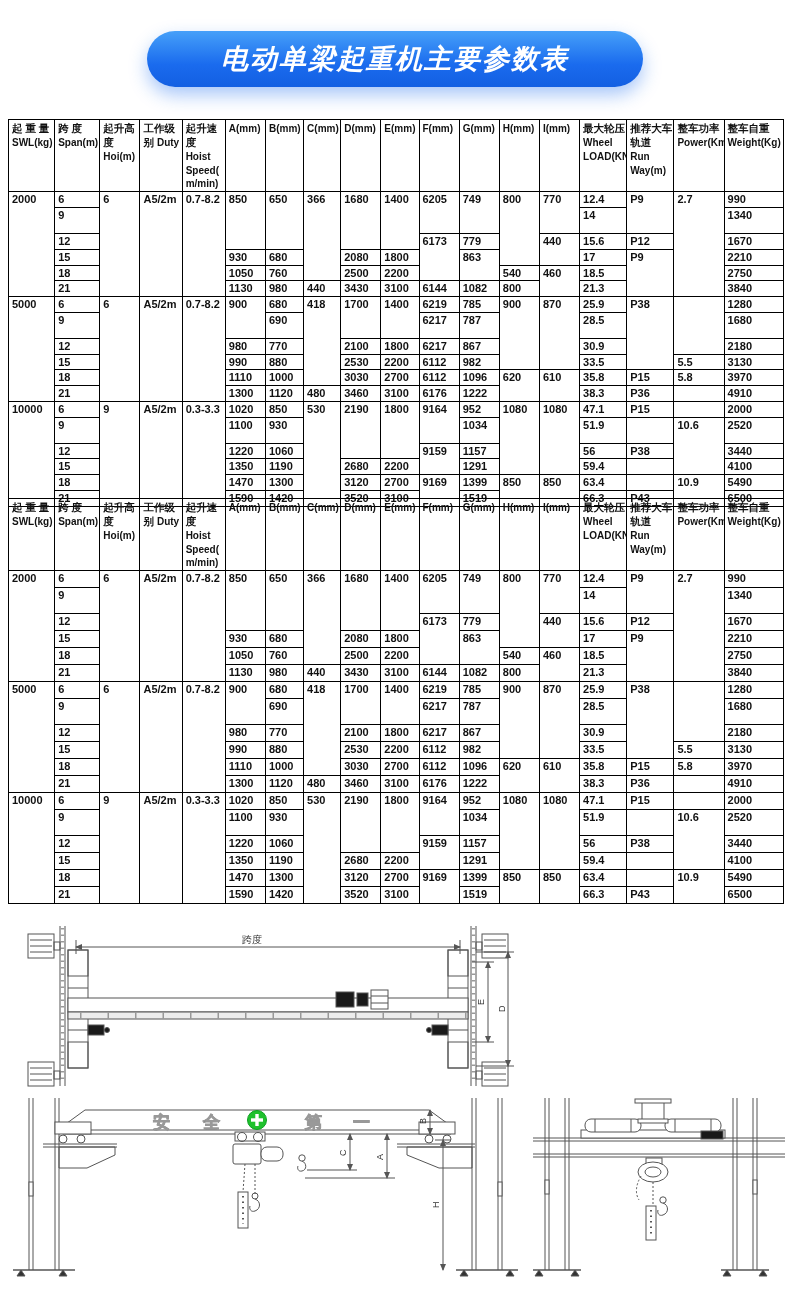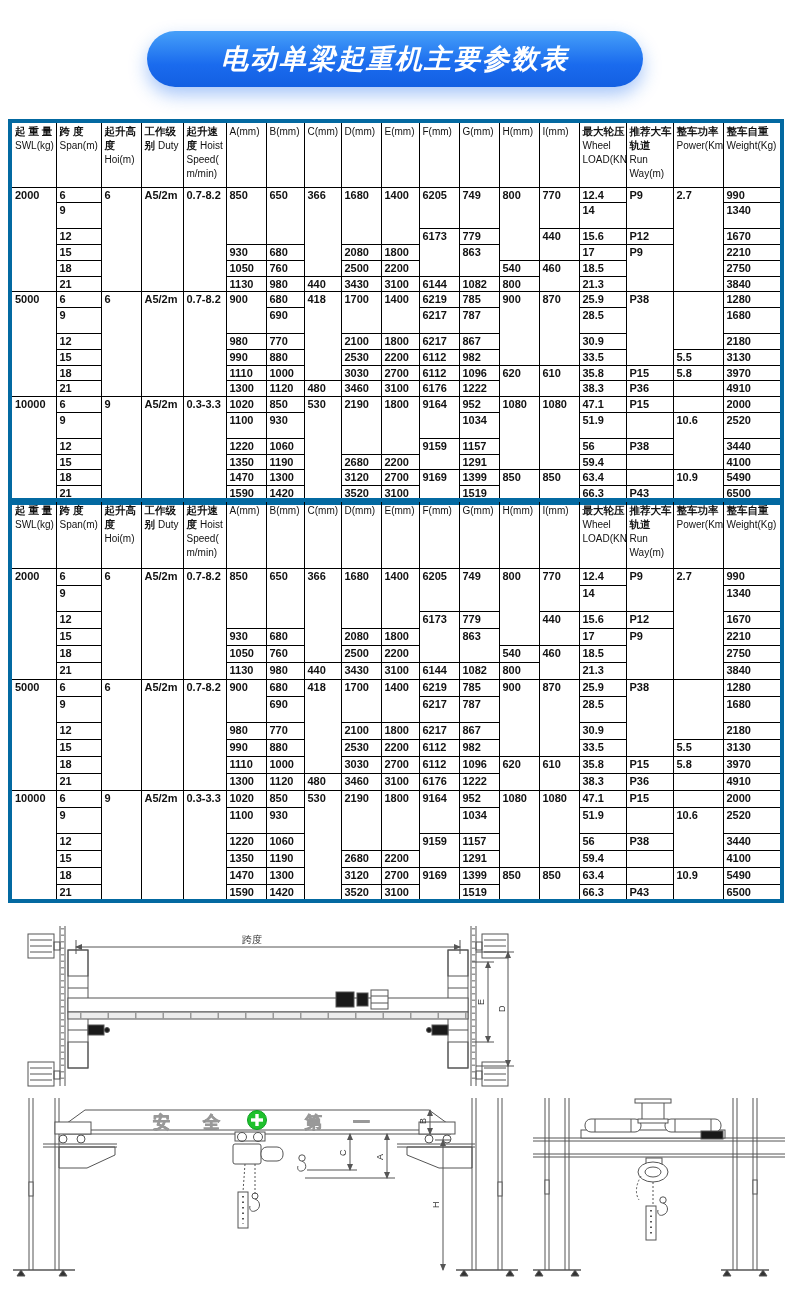--- a/index.html
+++ b/index.html
@@ -13,30 +13,30 @@
     border-radius:28px;
     background:linear-gradient(180deg,#46a0f9 0%,#1a6bee 60%,#135fe2 100%);
     box-shadow:0 8px 18px rgba(26,107,238,.38);
     display:flex;align-items:center;justify-content:center;font-style:italic;
   }
   .banner span{color:#fff;font-size:27px;font-weight:600;letter-spacing:2px;}
 
   
   table.ptable{
     position:absolute;left:8px;border-collapse:collapse;table-layout:fixed;
-    width:776px;border:4px solid #0369a1;
+    width:776px;border:1px solid #0369a1;
   }
   .t1{top:119px;}
   .t2{top:498px;border:2px solid #000;}
   .ptable th,.ptable td{
     border:1px solid #000;vertical-align:top;text-align:left;overflow:hidden;
     color:#111;
   }
   .ptable th{padding:2px 1px 0 3px;font-size:10.5px;font-weight:bold;line-height:1.32;}
-  .ptable th .en{font-weight:normal;font-size:10px;}
+  .ptable th .en{font-weight:bold;font-size:10px;}
   .ptable td{padding:1px 0 0 3px;font-size:11px;font-weight:bold;line-height:1.25;}
   .t1 thead tr{height:66px;}
   .t2 thead tr{height:68px;}
   .t1 tbody tr{height:15px;}
   .t2 tbody tr{height:17px;}
   .ptable tbody tr:nth-child(2),
   .ptable tbody tr:nth-child(8),
   .ptable tbody tr:nth-child(14){height:26px;}
   col.c1{width:46px}col.c2{width:45px}col.c3{width:40px}col.c4{width:42px}
   col.c5{width:43px}col.c6{width:40px}col.c7{width:38px}col.c8{width:37px}

